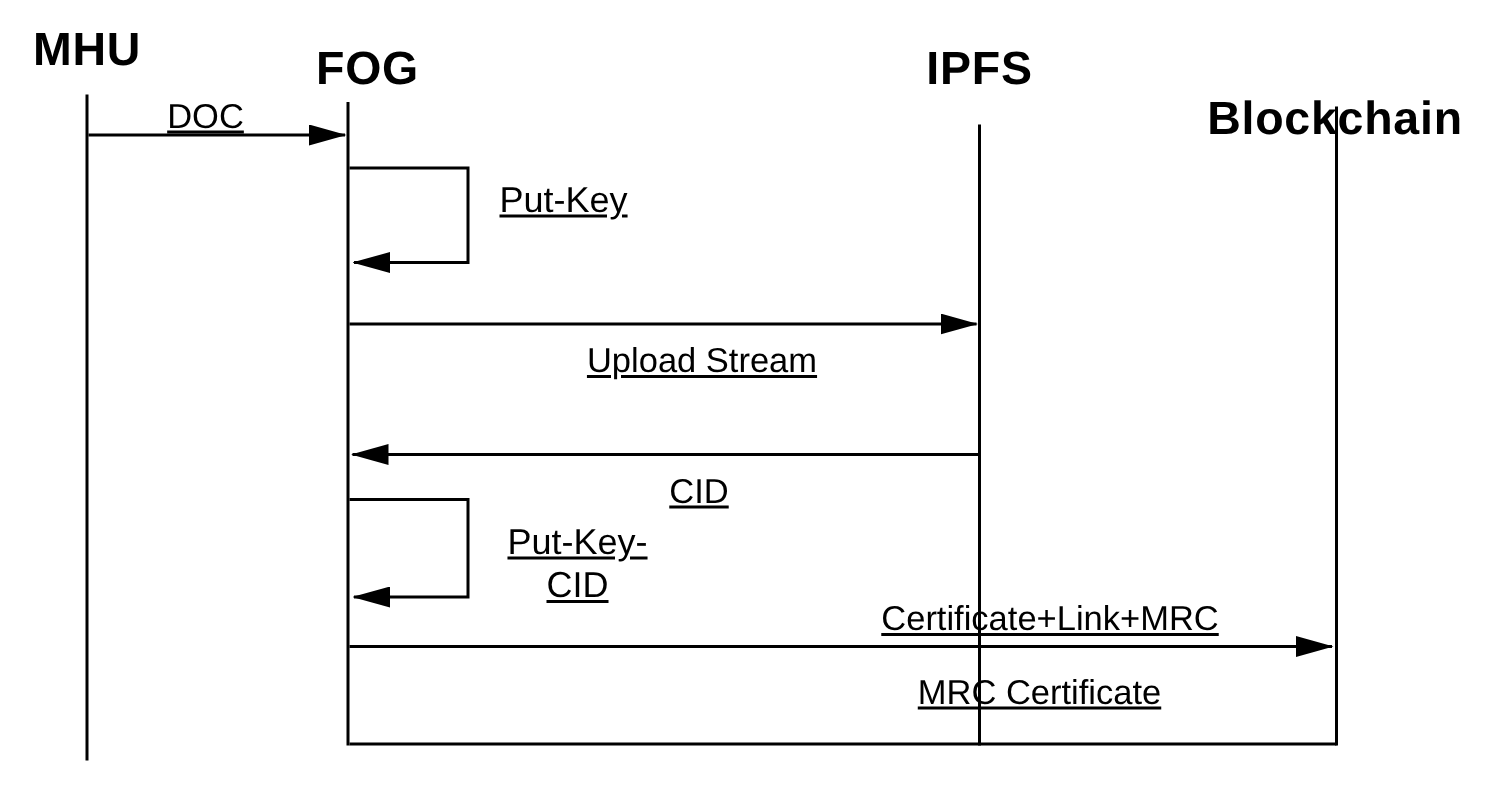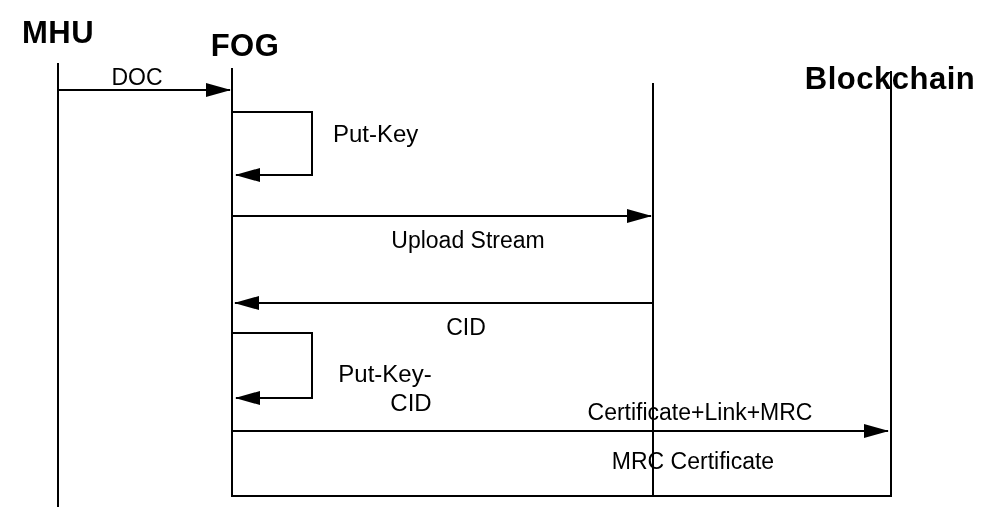--- a/index.html
+++ b/index.html
@@ -25,28 +25,28 @@
     position: absolute;
     font-weight: bold;
     font-size: 31px;
     white-space: nowrap;
     letter-spacing: 0.5px;
   }
   .msg-label {
     position: absolute;
     font-size: 23px;
     white-space: nowrap;
+    text-decoration: underline;
   }
   .centerx {
     transform: translateX(-50%);
   }
   .two-line {
-    text-align: right;
+    text-align: center;
     line-height: 29px;
-    margin-top: 12px;
   }
 </style>
 </head>
 <body>
 
 <div class="stage">
 
   <svg width="1000" height="529" viewBox="0 0 1000 529">
     <defs>
       <marker id="arrowhead" markerUnits="userSpaceOnUse" markerWidth="25" markerHeight="14" viewBox="0 0 25 14" refX="24" refY="7" orient="auto">
@@ -69,20 +69,21 @@
 
     <path d="M233,333 L312,333 L312,398 L236,398" fill="none" stroke="#000" stroke-width="2" marker-end="url(#arrowhead)"></path>
 
     <line x1="233" y1="431" x2="888" y2="431" stroke="#000" stroke-width="2" marker-end="url(#arrowhead)"></line>
 
     <line x1="233" y1="496" x2="891" y2="496" stroke="#000" stroke-width="2"></line>
   </svg>
 
   <div class="actor-label" style="left:22px; top:15px;">MHU</div>
   <div class="actor-label centerx" style="left:245px; top:28px;">FOG</div>
+  <div class="actor-label centerx" style="left:653px; top:28px;">IPFS</div>
   <div class="actor-label centerx" style="left:890px; top:17px;margin-top:44px;">Blockchain</div>
 
   <div class="msg-label centerx" style="left:137px; top:64px;">DOC</div>
 
   <div class="msg-label centerx" style="left:468px; top:227px;">Upload Stream</div>
 
   <div class="msg-label" style="left:333px; top:120px; font-size:24px;">Put-Key</div>
 
   <div class="msg-label centerx" style="left:466px; top:314px;">CID</div>
 

